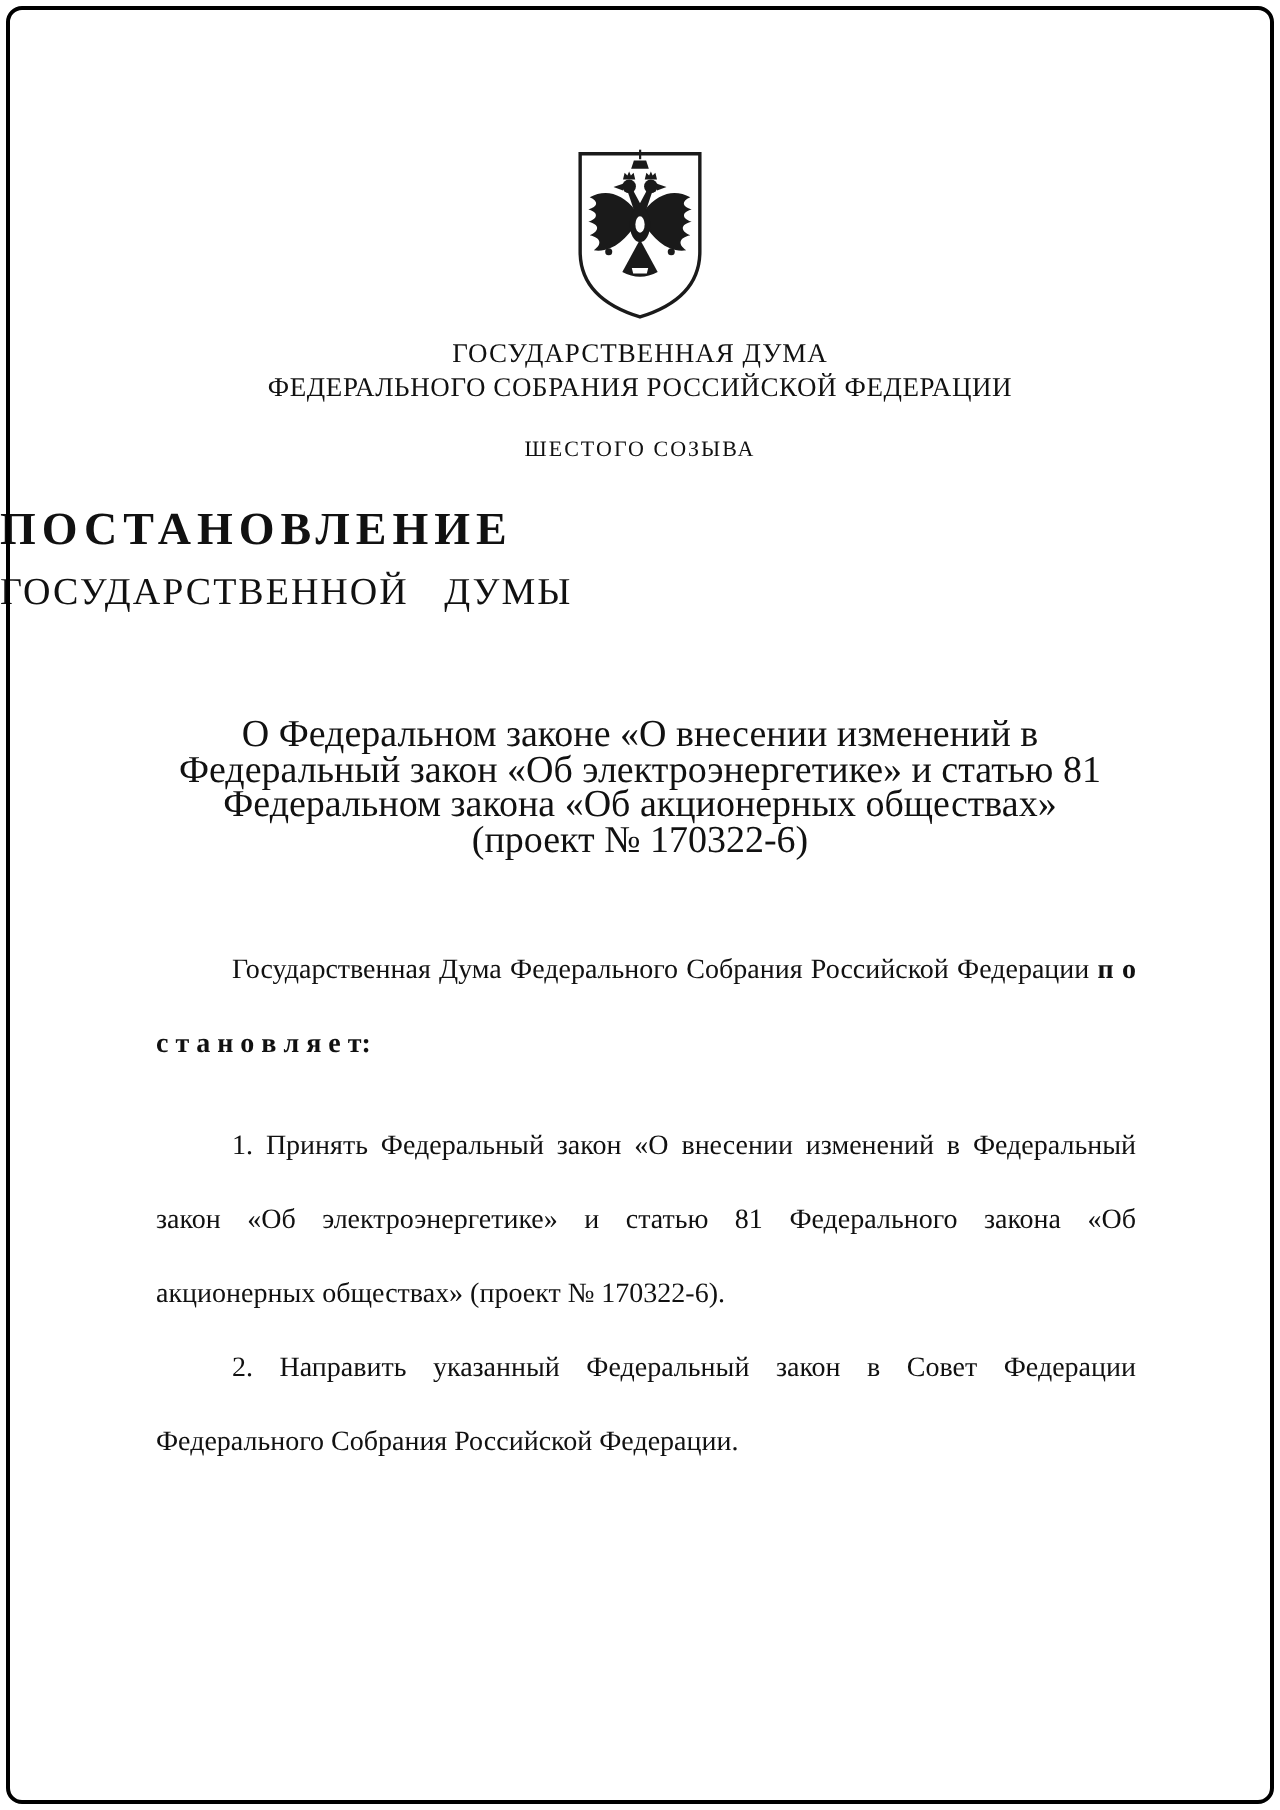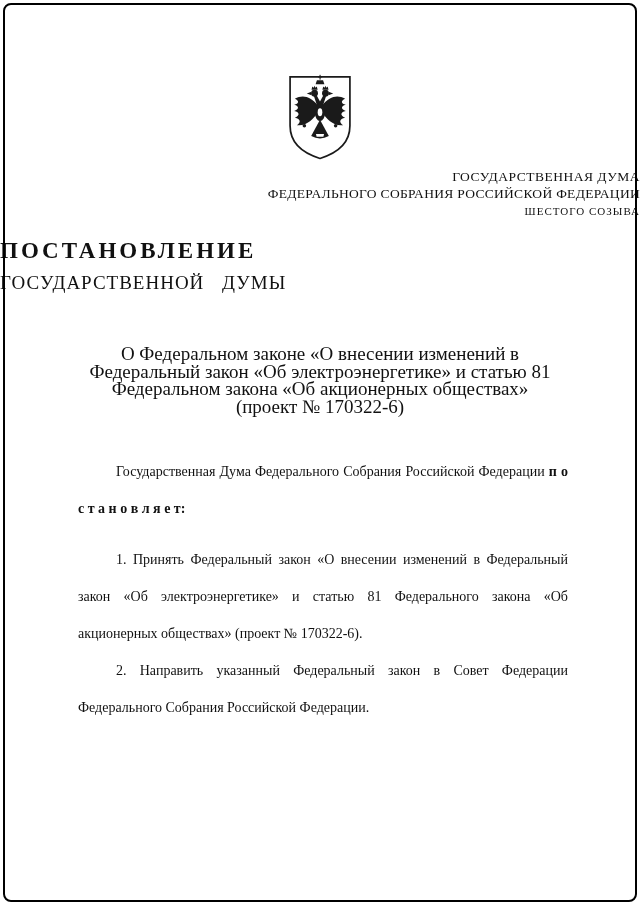--- a/index.html
+++ b/index.html
@@ -17,29 +17,29 @@
     border:2px solid #000;
     border-radius:8px;
     pointer-events:none;
   }
   .emblem {
     width:68px; height:90px;
     margin:72px auto 6px auto;
   }
   .emblem svg { width:100%; height:100%; display:block; }
 
-  .org { text-align:right; }
+  .org { text-align:center; }
   .org-line1 {
     font-size:13.5px; line-height:17px; letter-spacing:0.5px; font-weight:400;
   }
   .org-line2 {
     font-size:13.5px; line-height:17px; letter-spacing:0.3px; font-weight:400;
   }
   .org-line3 {
-    font-size:11px; line-height:15px; letter-spacing:1px; margin-top:2px; font-weight:400;
+    font-size:11px; line-height:15px; letter-spacing:1px; margin-top:16px; font-weight:400;
   }
 
   .doc-title { text-align:left; margin-top:18px; }
   .doc-title-main {
     font-size:23px; font-weight:700; letter-spacing:3px; line-height:28px;
   }
   .doc-title-sub {
     font-size:19px; font-weight:400; letter-spacing:1px; word-spacing:12px;
     line-height:24px; margin-top:6px;
   }

